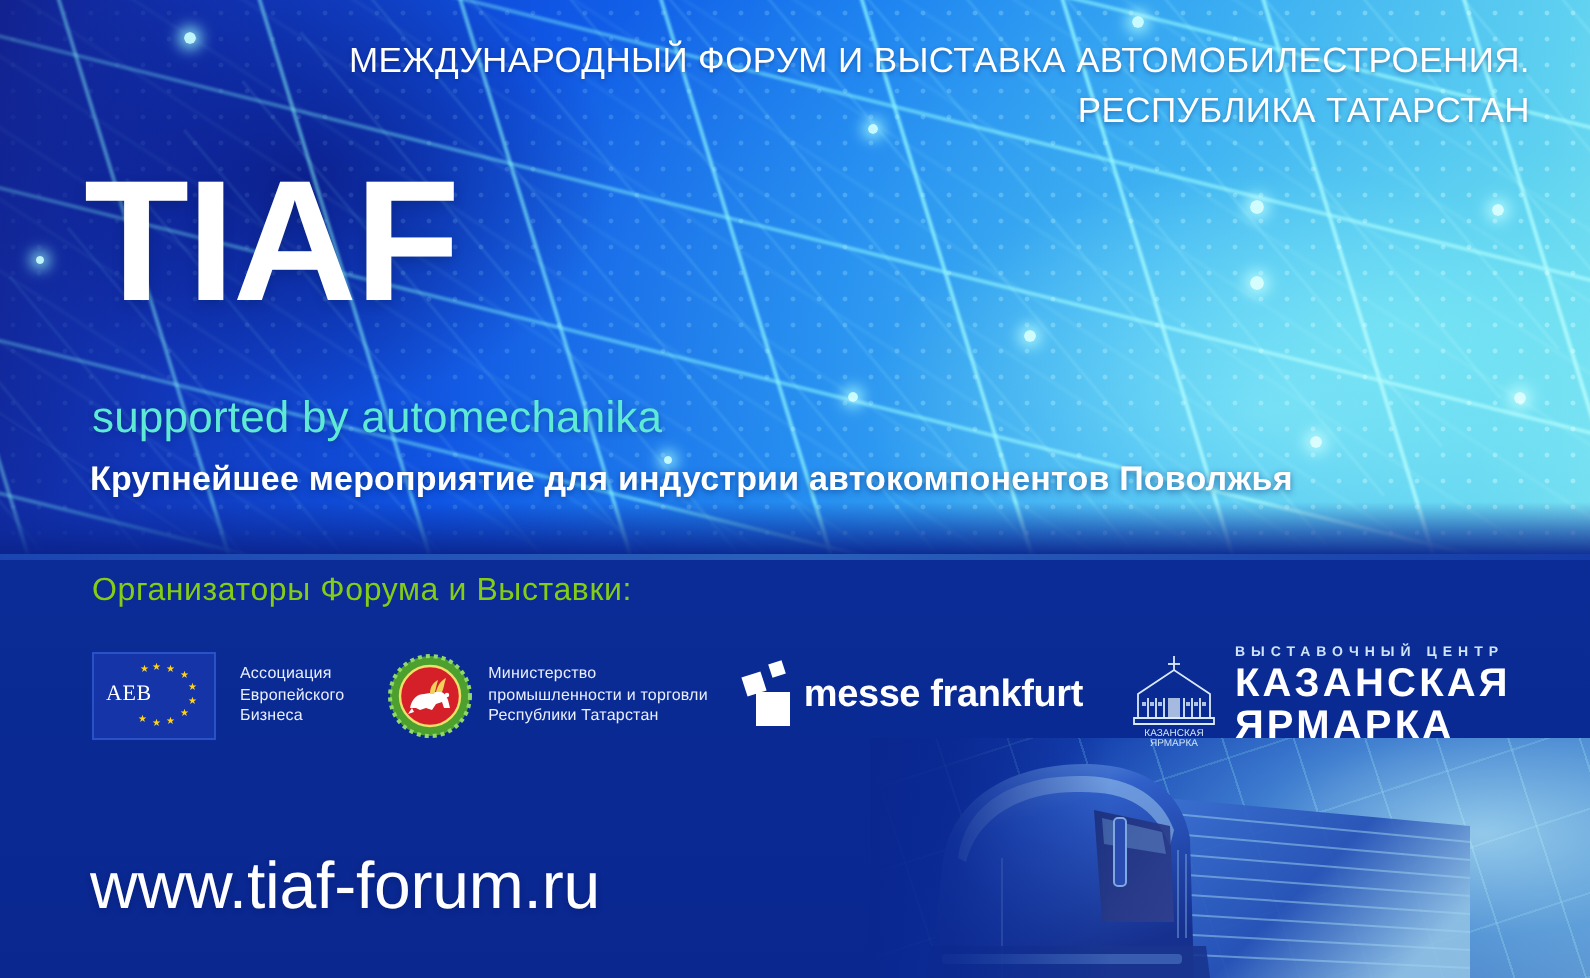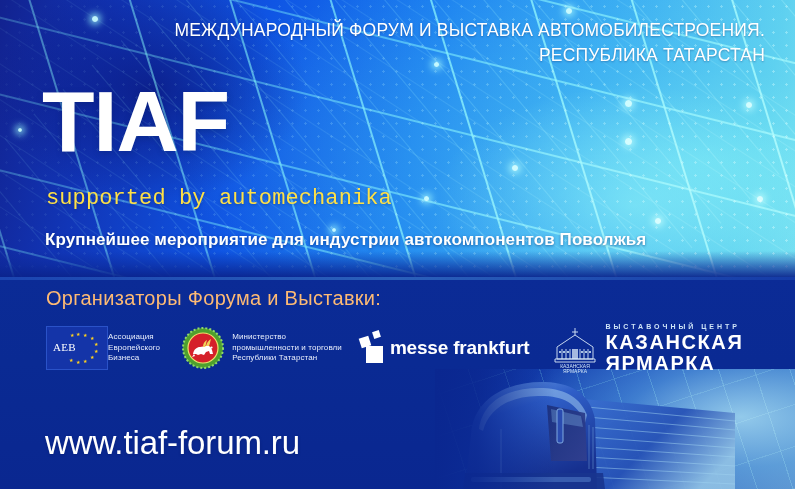--- a/index.html
+++ b/index.html
@@ -135,52 +135,51 @@
   .hdr div{white-space:nowrap;}
 
   .tiaf{
     position:absolute;left:42px;top:78px;
     color:#ffffff;
     font-size:86px;line-height:86px;font-weight:700;
     letter-spacing:-1px;
     text-shadow:0 2px 6px rgba(0,30,90,.30);
   }
   .supported{
-    position:absolute;left:46px;top:186px;
-    color:#fde047;font-size:22px;font-weight:400;letter-spacing:.1px;
+    position:absolute;left:46px;top:196px;
+    color:#5eead4;font-size:22px;font-weight:400;letter-spacing:.1px;
     text-shadow:0 1px 3px rgba(0,30,90,.35);
-    font-family:Liberation Mono, monospace;
   }
   .tagline{
     position:absolute;left:45px;top:230px;
     color:#ffffff;font-size:17px;font-weight:700;letter-spacing:.1px;
     text-shadow:0 1px 3px rgba(0,40,110,.55);
   }
 
   .org-title{
     position:absolute;left:46px;top:287px;
-    color:#fdba74;font-size:20px;font-weight:400;letter-spacing:.3px;
+    color:#84cc16;font-size:16px;font-weight:400;letter-spacing:.3px;
   }
 
   
   .org-row{position:absolute;left:46px;top:318px;height:60px;display:flex;align-items:center;}
   .org-item{display:flex;align-items:center;}
 
   
   .aeb-box{
     width:60px;height:42px;background:#1434a8;border:1px solid #2a52c8;
     position:relative;flex:none;
   }
   .aeb-txt{
     position:absolute;left:6px;top:14px;color:#ffffff;font-size:11px;font-weight:400;
     letter-spacing:.3px;font-family:"Liberation Serif",serif;
   }
   .aeb-star{position:absolute;color:#ffd21e;font-size:5px;line-height:5px;}
   .aeb-label{
-    margin-left:0;color:#e8eefc;font-size:8px;line-height:10.5px;letter-spacing:.1px;
+    margin-left:12px;color:#e8eefc;font-size:8px;line-height:10.5px;letter-spacing:.1px;
     white-space:nowrap;
   }
 
   
   .tat-emb{width:42px;height:42px;flex:none;}
   .tat-label{
     margin-left:8px;color:#e8eefc;font-size:8px;line-height:10.5px;letter-spacing:.1px;
     white-space:nowrap;
   }
 

